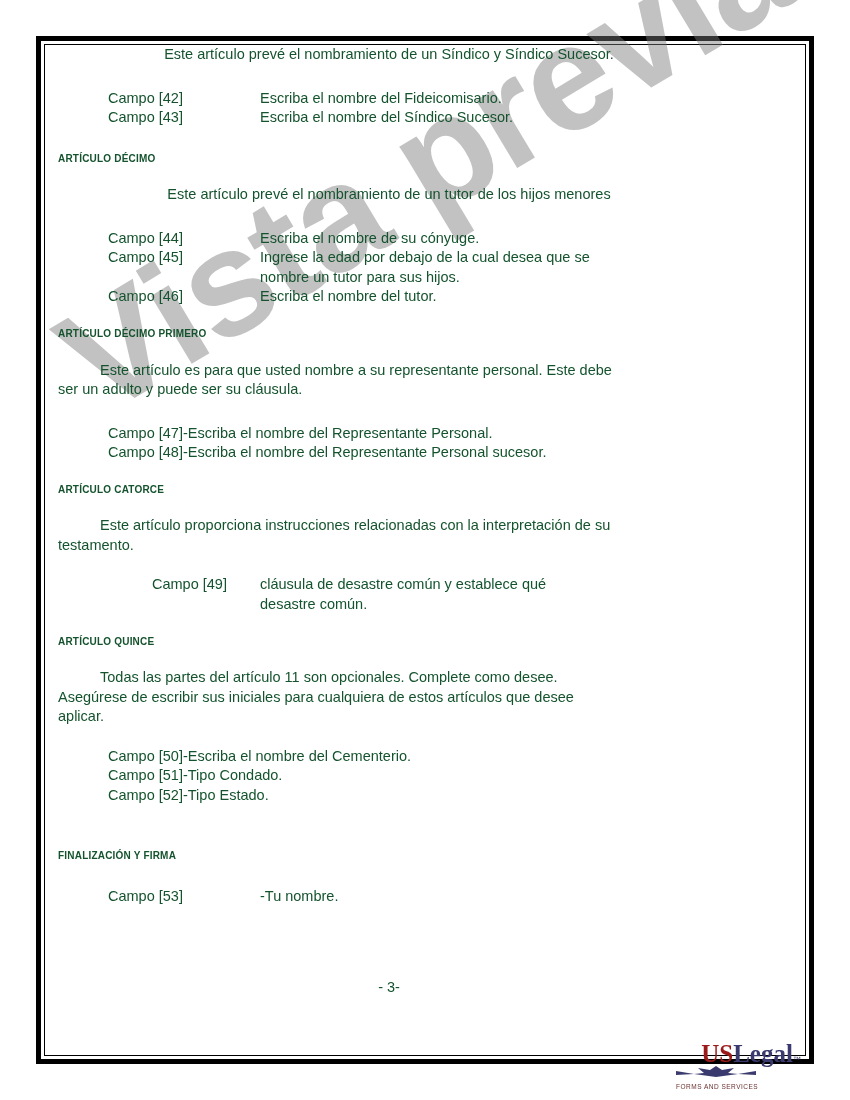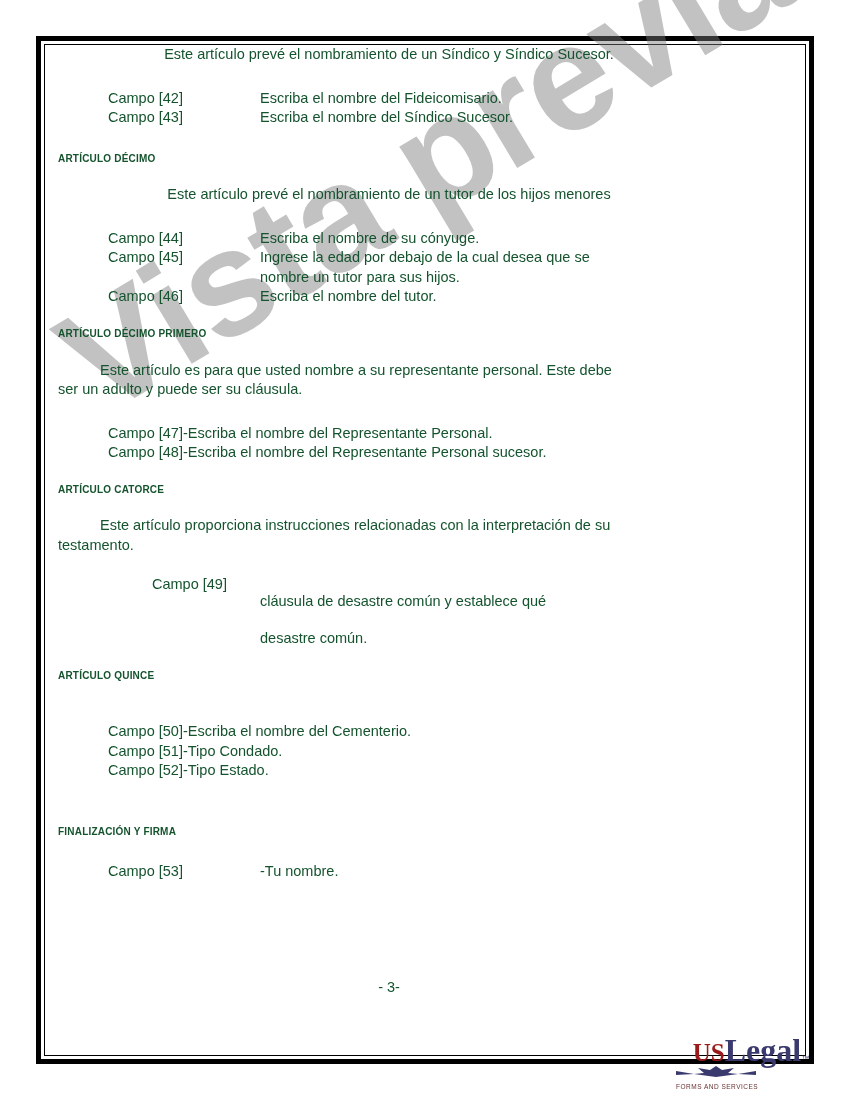--- a/index.html
+++ b/index.html
@@ -91,21 +91,20 @@
     display: flex;
     margin-left: 94px;
   }
   .field-row-49 .field-label {
     width: 102px;
     flex: 0 0 102px;
   }
   .field-row-49 .field-desc .cont {
     display: block;
     text-indent: 6px;
-    margin-top: 17px;
   }
 
   .para-block {
     margin-left: 0;
   }
 
   .page-number {
     position: absolute;
     left: 0;
     right: 0;
@@ -157,21 +156,21 @@
   }
   .logo-us {
     font-family: "Liberation Serif", serif;
     font-size: 25px;
     font-weight: bold;
     color: #9b1b1b;
     letter-spacing: 0px;
   }
   .logo-legal {
     font-family: "Liberation Serif", serif;
-    font-size: 32px;
+    font-size: 25px;
     font-weight: bold;
     color: #3a3a6e;
     letter-spacing: 0px;
   }
   .logo-tm {
     font-size: 8px;
     color: #3a3a6e;
     vertical-align: super;
   }
   .logo-eagle {
@@ -279,20 +278,25 @@
       <span class="cont">desastre común.</span>
     </div>
   </div>
 
   <div class="spacer-20"></div>
 
   <div class="center-head">ARTÍCULO QUINCE</div>
 
   <div class="spacer-20"></div>
 
+  <div class="para para-block">
+    <span class="indent-first" style="display:block;">Todas las partes del artículo 11 son opcionales. Complete como desee.</span>
+    <span style="display:block;">Asegúrese de escribir sus iniciales para cualquiera de estos artículos que desee</span>
+    <span style="display:block;">aplicar.</span>
+  </div>
 
   <div class="spacer-20"></div>
 
   <div class="field-inline">Campo [50]-Escriba el nombre del Cementerio.</div>
   <div class="field-inline">Campo [51]-Tipo Condado.</div>
   <div class="field-inline">Campo [52]-Tipo Estado.</div>
 
   <div class="spacer-44"></div>
 
   <div class="center-head">FINALIZACIÓN Y FIRMA</div>

